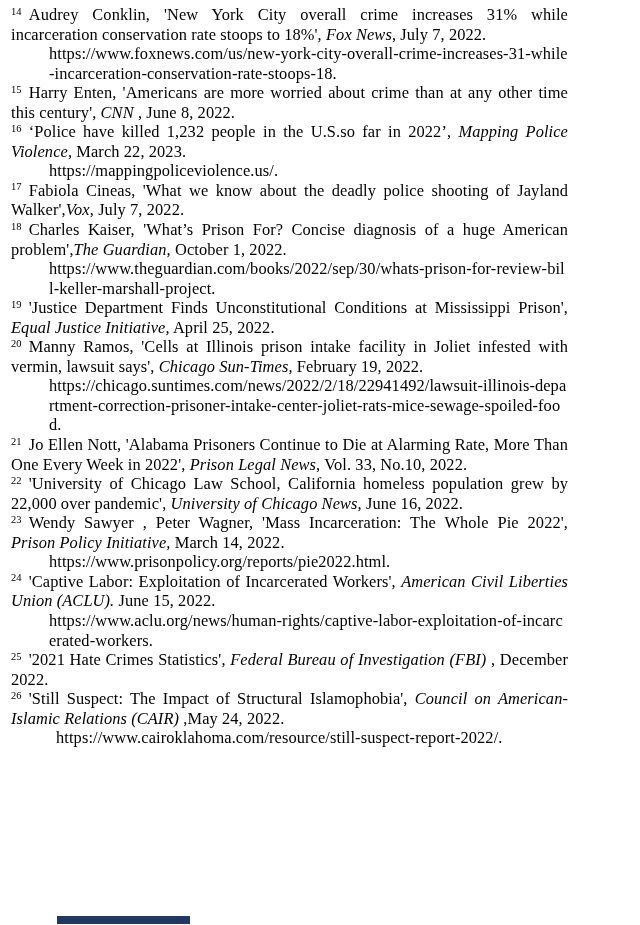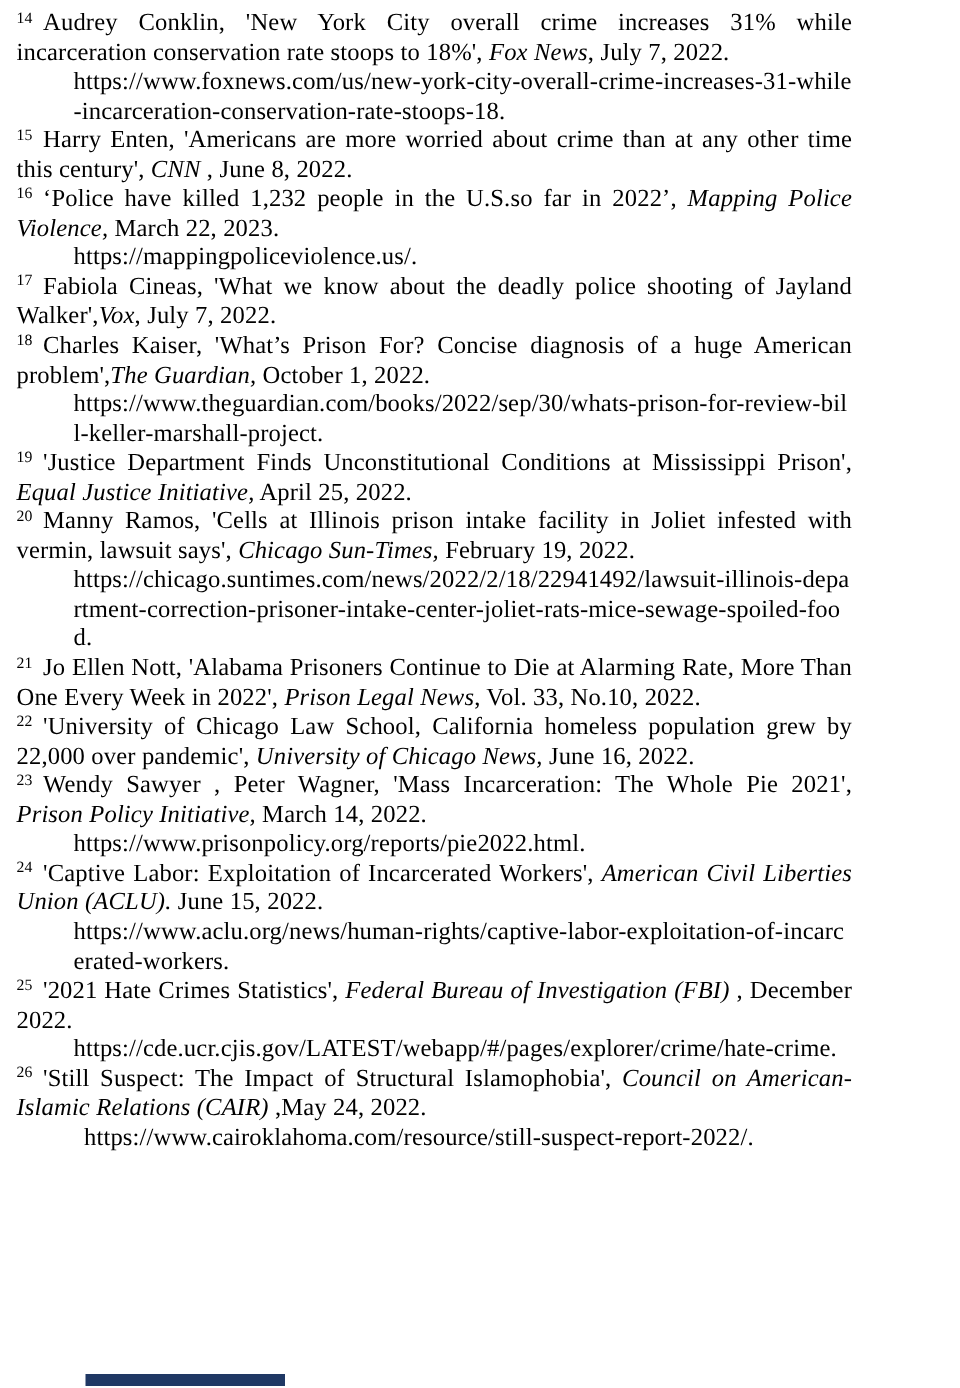--- a/index.html
+++ b/index.html
@@ -51,19 +51,19 @@
   <div id="footnotes">
       <p class="footnote"><sup>14</sup><span class="">Audrey Conklin, 'New York City overall crime increases 31% while incarceration conservation rate stoops to 18%', </span><span class="it">Fox News</span><span class="">, July 7, 2022.</span><span class="url">https://www.foxnews.com/us/new-york-city-overall-crime-increases-31-while-incarceration-conservation-rate-stoops-18.</span></p>
       <p class="footnote"><sup>15</sup><span class="">Harry Enten, 'Americans are more worried about crime than at any other time this century', </span><span class="it">CNN</span><span class=""> , June 8, 2022.</span></p>
       <p class="footnote"><sup>16</sup><span class="">‘Police have killed 1,232 people in the U.S.so far in 2022’, </span><span class="it">Mapping Police Violence,</span><span class=""> March 22, 2023.</span><span class="url">https://mappingpoliceviolence.us/.</span></p>
       <p class="footnote"><sup>17</sup><span class="">Fabiola Cineas, 'What we know about the deadly police shooting of Jayland Walker',</span><span class="it">Vox</span><span class="">, July 7, 2022.</span></p>
       <p class="footnote"><sup>18</sup><span class="">Charles Kaiser, 'What’s Prison For? Concise diagnosis of a huge American problem',</span><span class="it">The Guardian,</span><span class=""> October 1, 2022.</span><span class="url">https://www.theguardian.com/books/2022/sep/30/whats-prison-for-review-bill-keller-marshall-project.</span></p>
       <p class="footnote"><sup>19</sup><span class="">'Justice Department Finds Unconstitutional Conditions at Mississippi Prison', </span><span class="it">Equal Justice Initiative,</span><span class=""> April 25, 2022.</span></p>
       <p class="footnote"><sup>20</sup><span class="">Manny Ramos, 'Cells at Illinois prison intake facility in Joliet infested with vermin, lawsuit says', </span><span class="it">Chicago Sun-Times,</span><span class=""> February 19, 2022.</span><span class="url">https://chicago.suntimes.com/news/2022/2/18/22941492/lawsuit-illinois-department-correction-prisoner-intake-center-joliet-rats-mice-sewage-spoiled-food.</span></p>
       <p class="footnote"><sup>21</sup><span class="">Jo Ellen Nott, 'Alabama Prisoners Continue to Die at Alarming Rate, More Than One Every Week in 2022', </span><span class="it">Prison Legal News</span><span class="">, Vol. 33, No.10, 2022.</span></p>
       <p class="footnote"><sup>22</sup><span class="">'University of Chicago Law School, California homeless population grew by 22,000 over pandemic', </span><span class="it">University of Chicago News,</span><span class=""> June 16, 2022.</span></p>
-      <p class="footnote"><sup>23</sup><span class="">Wendy Sawyer , Peter Wagner, 'Mass Incarceration: The Whole Pie 2021', </span><span class="it">Prison Policy Initiative,</span><span class=""> March 14, 2022.</span><span class="url">https://www.prisonpolicy.org/reports/pie2022.html.</span></p>
+      <p class="footnote"><sup>23</sup><span class="">Wendy Sawyer , Peter Wagner, 'Mass Incarceration: The Whole Pie 2022', </span><span class="it">Prison Policy Initiative,</span><span class=""> March 14, 2022.</span><span class="url">https://www.prisonpolicy.org/reports/pie2022.html.</span></p>
       <p class="footnote"><sup>24</sup><span class="">'Captive Labor: Exploitation of Incarcerated Workers', </span><span class="it">American Civil Liberties Union (ACLU).</span><span class=""> June 15, 2022.</span><span class="url">https://www.aclu.org/news/human-rights/captive-labor-exploitation-of-incarcerated-workers.</span></p>
-      <p class="footnote"><sup>25</sup><span class="">'2021 Hate Crimes Statistics', </span><span class="it">Federal Bureau of Investigation (FBI)</span><span class=""> , December 2022.</span><span class="url">https://cde.ucr.cjis.gov/LATEST/webapp/#/pages/explorer/crime/hate-crime.</span></p>
+      <p class="footnote"><sup>25</sup><span class="">'2021 Hate Crimes Statistics', </span><span class="it">Federal Bureau of Investigation (FBI)</span><span class=""> , December 2022.</span></p>
       <p class="footnote"><sup>26</sup><span class="">'Still Suspect: The Impact of Structural Islamophobia', </span><span class="it">Council on American-Islamic Relations (CAIR)</span><span class=""> ,May 24, 2022.</span><span class="url indent">https://www.cairoklahoma.com/resource/still-suspect-report-2022/.</span></p>
     </div>
   <div class="bottom-bar" style="background: rgb(31, 56, 100);"></div>
 </div>
 
 </body></html>

